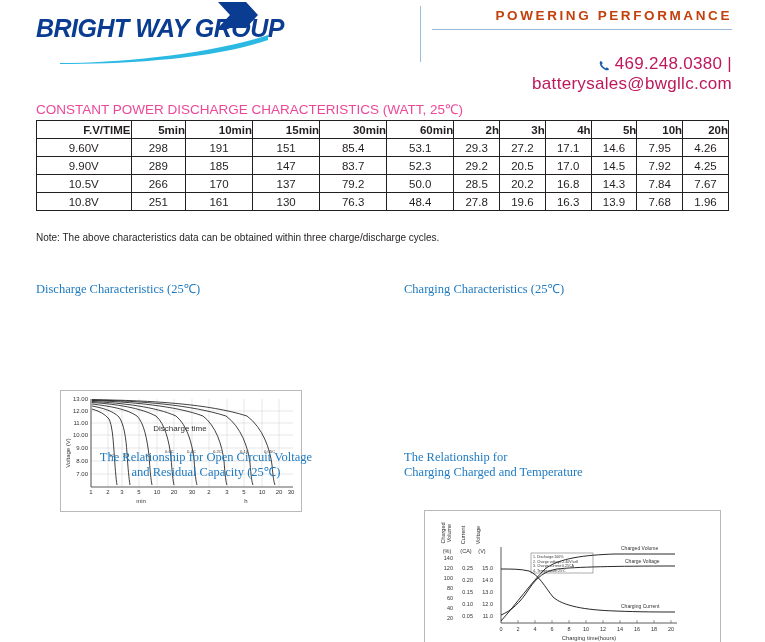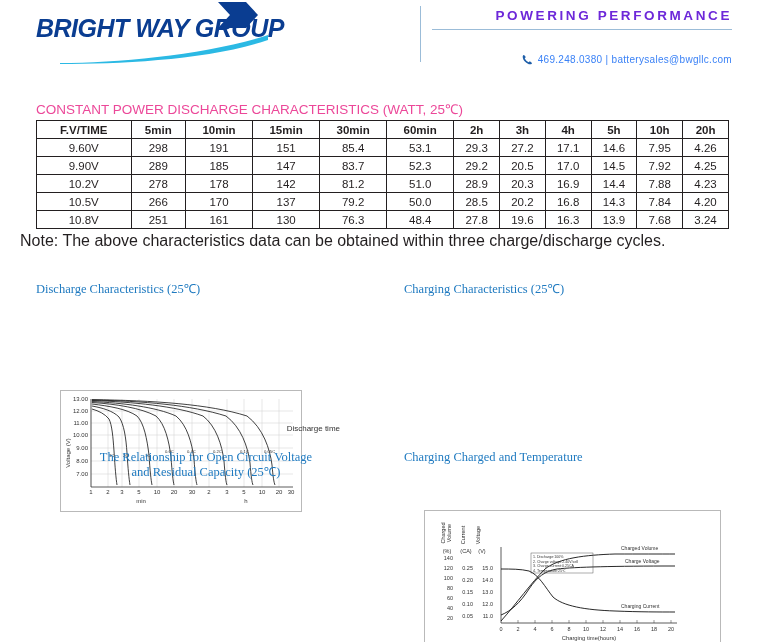--- a/index.html
+++ b/index.html
@@ -17,26 +17,26 @@
   .logo-text{
     font-family:"Liberation Sans", sans-serif;
     font-weight:bold;font-style:italic;
     font-size:25px;letter-spacing:-0.5px;
     color:#0a3d91;white-space:nowrap;
   }
   .logo-arrow{position:absolute;left:218px;top:1px;width:40px;height:28px;}
   .logo-swoosh{position:absolute;left:60px;top:34px;width:210px;height:30px;}
   .hdr-right{position:absolute;left:432px;top:8px;width:300px;text-align:right;}
   .powering{
-    color:#6d28d9;font-size:13.5px;letter-spacing:2.6px;font-weight:600;
+    color:#c2410c;font-size:13.5px;letter-spacing:2.6px;font-weight:600;
     margin-bottom:6px;
   }
   .hdr-rule{height:1px;background:#9bbcd8;margin:4px 0 7px 0;}
   .contact{
-    color:#3b82f6;font-size:10px;letter-spacing:0.3px;margin-top:24px;
+    color:#be185d;font-size:17px;letter-spacing:0.3px;margin-top:24px;
   }
   .phone-icon{display:inline-block;vertical-align:-2px;margin-right:5px;}
   .hdr-vrule{position:absolute;left:420px;top:6px;width:1px;height:56px;background:#9bbcd8;}
 
   
   .tbl-title{
     position:absolute;left:36px;top:100px;
     color:#ec4899;font-size:13.5px;
   }
   table.cp{
@@ -44,25 +44,25 @@
     border-collapse:collapse;width:693px;
     font-size:11.5px;
   }
   table.cp th, table.cp td{
     border:1px solid #231f20;
     text-align:center;
     height:17px;
     padding:0;
     font-weight:normal;
   }
-  table.cp th{font-weight:bold;font-size:11.5px;}
+  table.cp th{font-weight:bold;font-size:11.5px;text-align:right;}
   table.cp td.fv{font-weight:normal;}
   .note{
-    position:absolute;left:20px;top:232px;
-    font-size:16px;color:#231f20;text-align:right;
+    position:absolute;left:36px;top:232px;
+    font-size:10px;color:#231f20;text-align:right;
   }
 
   
   .chart-title{
     color:#1f7ac0;font-size:12.5px;line-height:15px;font-family:Liberation Serif, serif;
   }
   .blk{position:absolute;}
   .plotbox{
     border:1px solid #b9b9b9;background:#ffffff;
     position:relative;
@@ -143,60 +143,46 @@
       <td>83.7</td>
       <td>52.3</td>
       <td>29.2</td>
       <td>20.5</td>
       <td>17.0</td>
       <td>14.5</td>
       <td>7.92</td>
       <td>4.25</td>
     </tr>
     <tr>
-      <td class="fv">10.2V</td>
-      <td>278</td>
-      <td>178</td>
-      <td>142</td>
-      <td>81.2</td>
-      <td>51.0</td>
-      <td>28.9</td>
-      <td>20.3</td>
-      <td>16.9</td>
-      <td>14.4</td>
-      <td>7.88</td>
-      <td>4.23</td>
-    </tr>
-    <tr>
       <td class="fv">10.5V</td>
       <td>266</td>
       <td>170</td>
       <td>137</td>
       <td>79.2</td>
       <td>50.0</td>
       <td>28.5</td>
       <td>20.2</td>
       <td>16.8</td>
       <td>14.3</td>
       <td>7.84</td>
-      <td>4.20</td>
+      <td>7.67</td>
     </tr>
     <tr>
       <td class="fv">10.8V</td>
       <td>251</td>
       <td>161</td>
       <td>130</td>
       <td>76.3</td>
       <td>48.4</td>
       <td>27.8</td>
       <td>19.6</td>
       <td>16.3</td>
       <td>13.9</td>
       <td>7.68</td>
-      <td>3.24</td>
+      <td>1.96</td>
     </tr>
   </tbody>
 </table>
 
 <div class="note">Note: The above characteristics data can be obtained within three charge/discharge cycles.</div>
 
 <div class="blk" style="left:36px;top:282px;width:330px;">
   <div class="chart-title">Discharge Characteristics (25℃)</div>
 </div>
 <div class="blk plotbox" style="left:60px;top:302px;width:240px;height:120px;">
@@ -275,21 +261,21 @@
       <text x="179" y="62">0.1C</text>
       <text x="203" y="62">0.05C</text>
     </g>
 
     <text x="9" y="62" font-size="6" fill="#333" transform="rotate(-90 9 62)" text-anchor="middle">Voltage (V)</text>
 
     <text x="80" y="112" font-size="6" fill="#333" text-anchor="middle">min</text>
     <text x="185" y="112" font-size="6" fill="#333" text-anchor="middle">h</text>
   </svg>
 </div>
-<div class="blk" style="left:60px;top:424px;width:240px;text-align:right;font-size:8px;color:#333;margin-left:40px;">Discharge time</div>
+<div class="blk" style="left:60px;top:424px;width:240px;text-align:center;font-size:8px;color:#333;">Discharge time</div>
 
 <div class="blk" style="left:404px;top:282px;width:330px;">
   <div class="chart-title">Charging Characteristics (25℃)</div>
 </div>
 <div class="blk plotbox" style="left:424px;top:300px;width:295px;height:132px;">
   <svg width="295" height="132" viewBox="0 0 295 132">
 
     <g font-size="5.5" fill="#333">
       <text x="20" y="22" text-anchor="middle" transform="rotate(-90 20 22)">Charged</text>
       <text x="26" y="22" text-anchor="middle" transform="rotate(-90 26 22)">Volume</text>
@@ -377,14 +363,15 @@
     <text x="164" y="129" font-size="5.8" fill="#333" text-anchor="middle">Charging time(hours)</text>
   </svg>
 </div>
 
 <div class="blk" style="left:36px;top:450px;width:340px;text-align:center;">
   <div class="chart-title">The Relationship for Open Circuit Voltage</div>
   <div class="chart-title">and Residual Capacity (25℃)</div>
 </div>
 
 <div class="blk" style="left:404px;top:450px;width:340px;">
+  <div class="chart-title">The Relationship for</div>
   <div class="chart-title">Charging Charged and Temperature</div>
 </div>
 
 </body></html>

